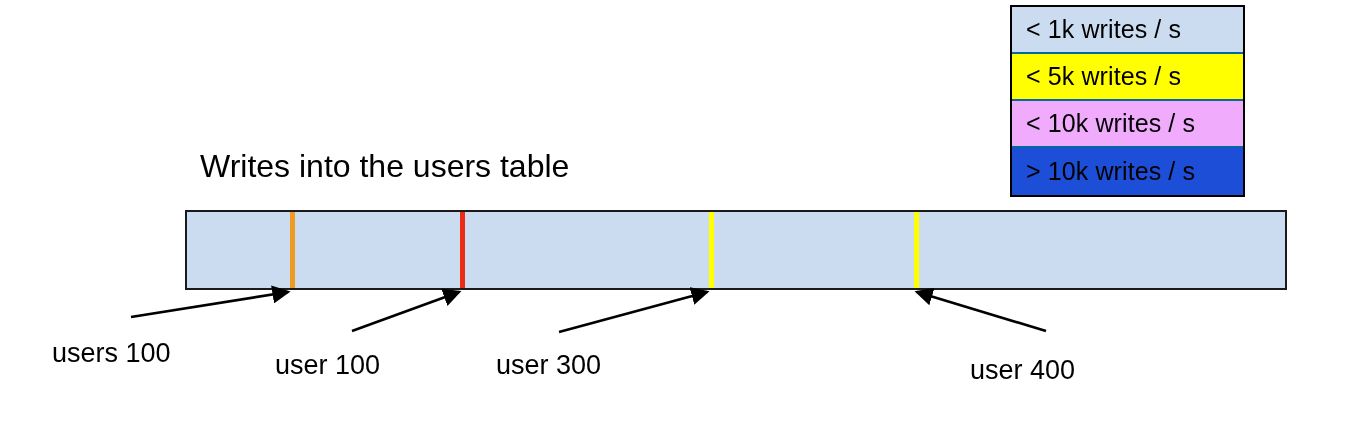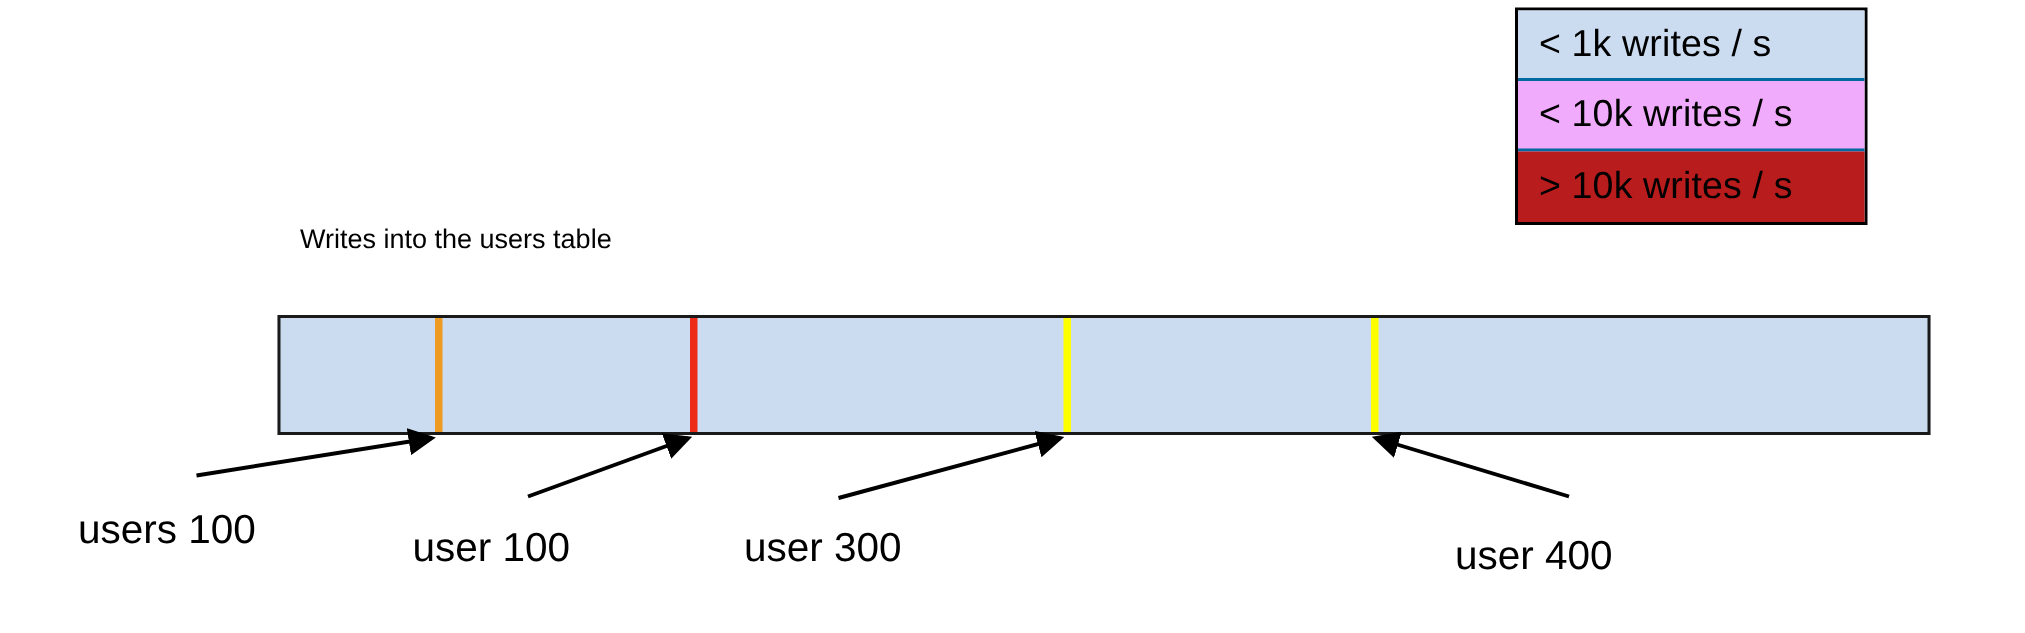--- a/index.html
+++ b/index.html
@@ -49,21 +49,21 @@
     line-height: 1;
     letter-spacing: 0.1px;
     white-space: nowrap;
   }
 
   
   .chart-title {
     position: absolute;
     left: 200px;
     top: 150px;
-    font-size: 18px;
+    font-size: 32px;
     line-height: 1;
     white-space: nowrap;
   }
 
   
   .bar {
     position: absolute;
     left: 185px;
     top: 210px;
     width: 1102px;
@@ -97,24 +97,27 @@
 </style>
 </head>
 <body style="width: 1350px; height: 422px; background: rgb(255, 255, 255);">
 
 <div id="diagram-root">
 
   <div class="legend">
     <div class="legend-row" style="background: rgb(204, 220, 240);">
       <span class="legend-label">&lt; 1k writes / s</span>
     </div>
+    <div class="legend-row" style="background: rgb(255, 255, 0);">
+      <span class="legend-label">&lt; 5k writes / s</span>
+    </div>
     <div class="legend-row" style="background: #f0abfc;">
       <span class="legend-label">&lt; 10k writes / s</span>
     </div>
-    <div class="legend-row" style="background: #b91c1c;">
+    <div class="legend-row" style="background: #1d4ed8;">
       <span class="legend-label">&gt; 10k writes / s</span>
     </div>
   </div>
 
   <div class="chart-title">Writes into the users table</div>
 
   <div class="bar" style="left: 185px; top: 210px; width: 1102px; height: 80px; background: rgb(204, 220, 240); border-color: rgb(26, 26, 26);">
     <div class="bar-stripe" style="left: 103px; width: 5px; background: rgb(237, 155, 34);"></div>
     <div class="bar-stripe" style="left: 273px; width: 5px; background: rgb(236, 43, 24);"></div>
     <div class="bar-stripe" style="left: 522px; width: 5px; background: rgb(255, 255, 0);"></div>

